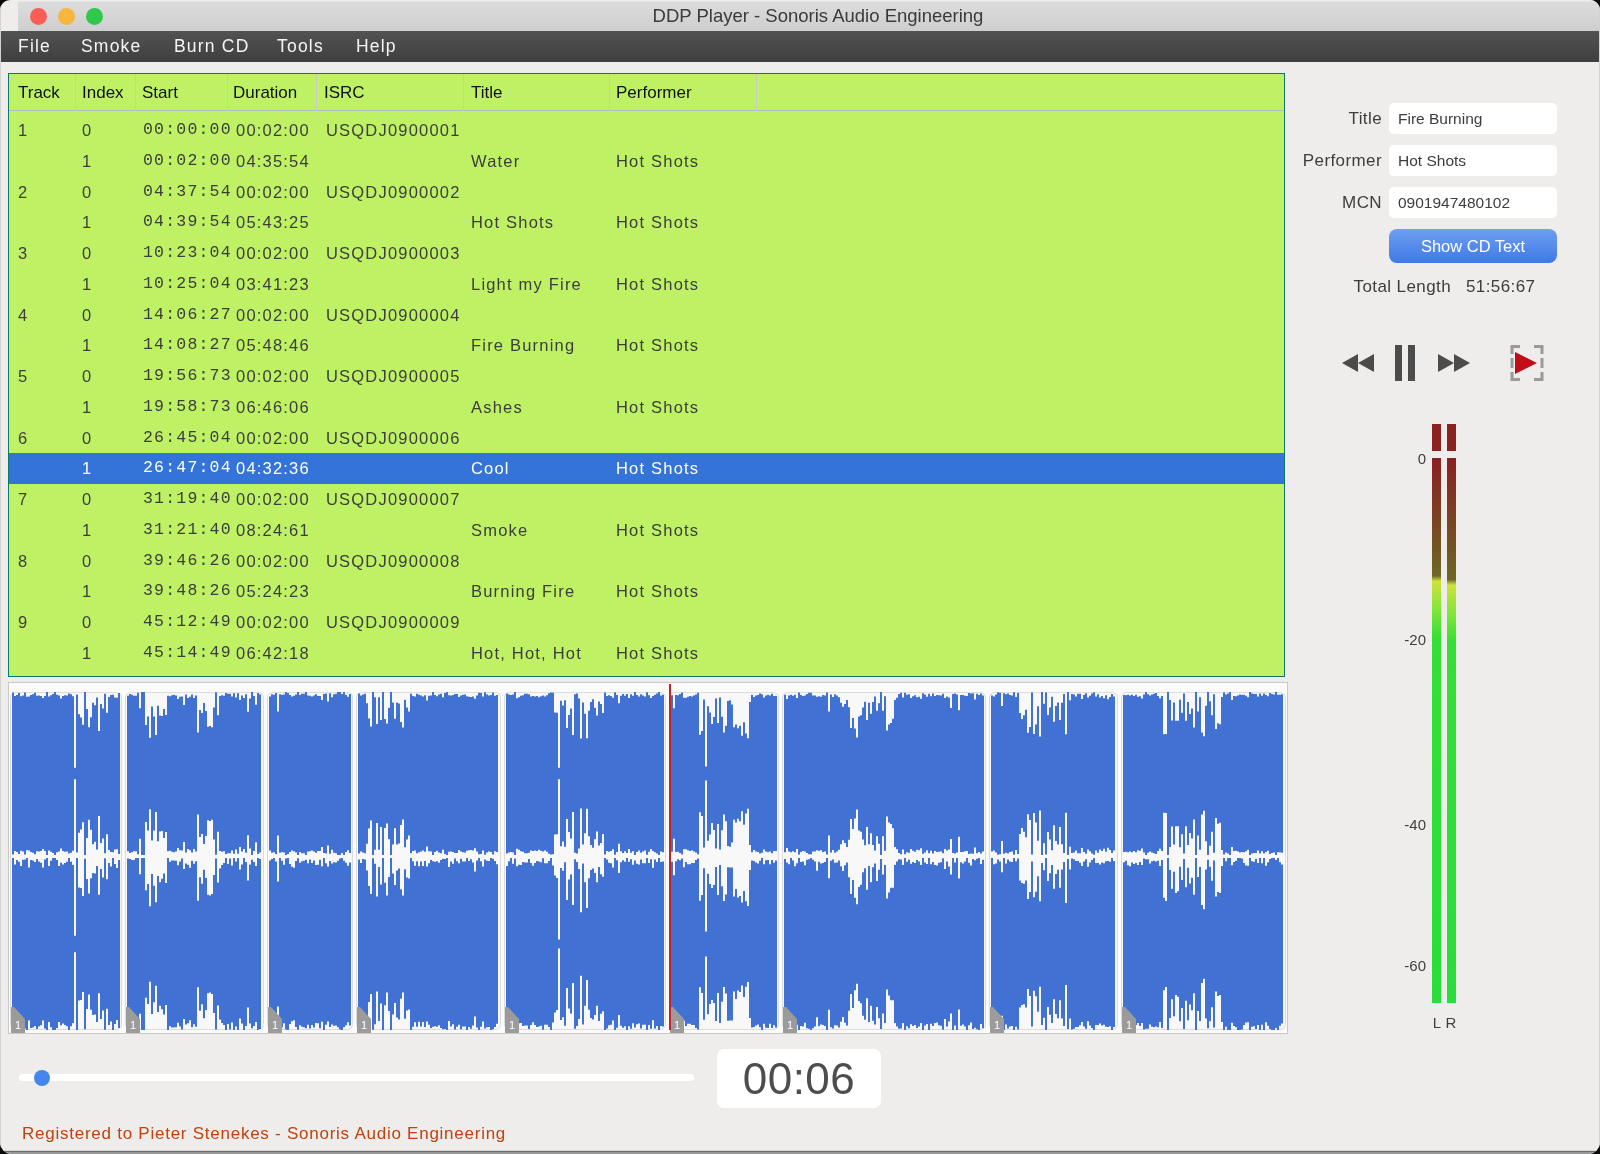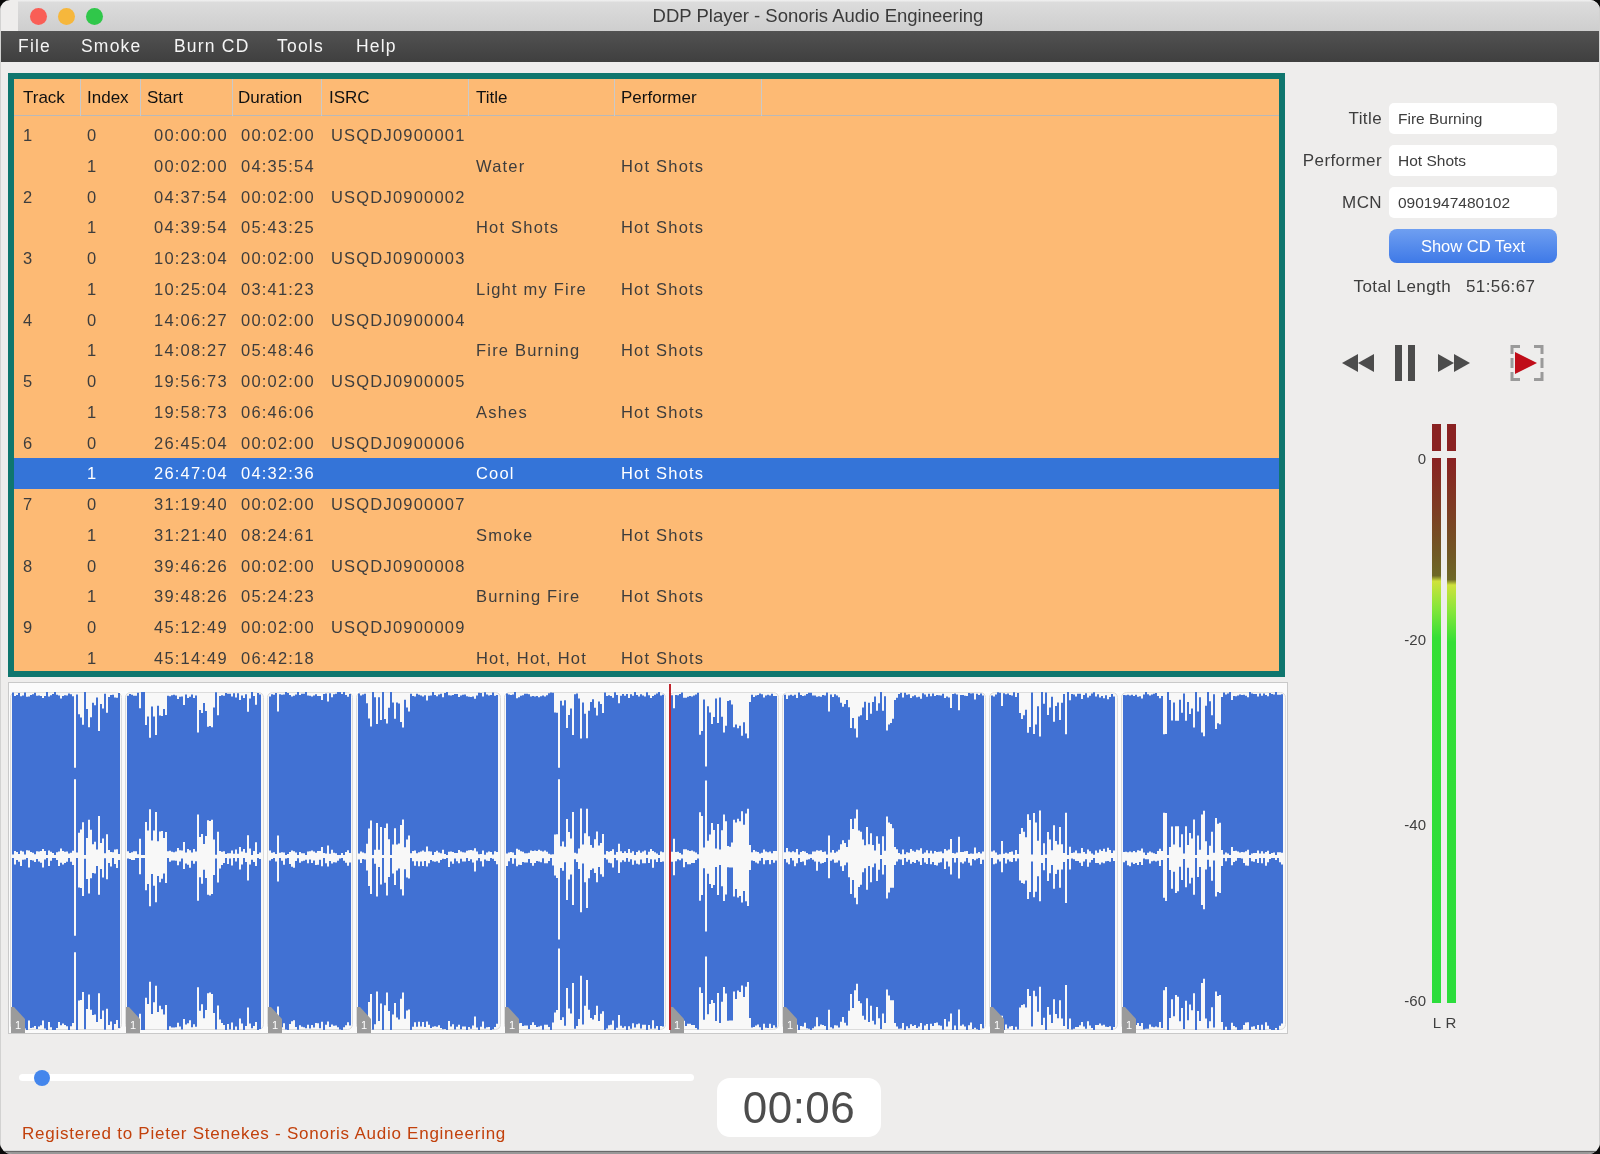--- a/index.html
+++ b/index.html
@@ -14,45 +14,45 @@
 .tl.r { left:12px;  background:#f95e56; }
 .tl.y { left:40px;  background:#f6b73c; }
 .tl.g { left:68px;  background:#30c74a; }
 .wtitle { position:absolute; top:0; left:0; width:100%; height:31px; line-height:31px; text-align:center; font-size:18.5px; color:#3a3a3a; }
 
 
 .menubar { left:0; top:31px; width:1600px; height:31px; background:linear-gradient(#525252,#3f3f3f); }
 .menubar span { position:absolute; top:0; height:15px; line-height:31px; color:#f5f5f5; font-size:17.5px; letter-spacing:1.2px; }
 
 
-.table { left:8px; top:73px; width:1277px; height:604px; background:#fdba74; border:6px solid #0f766e;text-align:center; }
+.table { left:8px; top:73px; width:1277px; height:604px; background:#bef264; border:1px solid #0f766e;text-align:center; }
 .thead { position:absolute; left:0; top:0; width:100%; height:37px; border-bottom:1px solid #b9b9b9; }
 .thead span { position:absolute; top:0; height:37px; line-height:37px; font-size:17px; color:#111; }
 .vsep { position:absolute; top:0; width:1px; height:37px; background:#c9c9c9; }
 .rows { position:absolute; left:0; top:41px; width:100%; }
 .row { position:relative; height:30.76px; font-size:16.5px; color:#3d3d3d; }
 .row span { position:absolute; top:0; height:30.76px; line-height:30.76px; white-space:nowrap; letter-spacing:1.2px; }
 .row.sel { background:#3474d8; color:#fff; }
-.c0 { left:9px; } .c1 { left:73px; } .c2 { left:140px; } .c3 { left:227px; }
+.c0 { left:9px; } .c1 { left:73px; } .c2 { left:134px;font-family:Liberation Mono, monospace; } .c3 { left:227px; }
 .c4 { left:317px; } .c5 { left:462px; } .c6 { left:607px; }
 
 
 .rp-label { position:absolute; font-size:17px; letter-spacing:0.4px; color:#3d3d3d; text-align:right; }
 .rp-input { position:absolute; left:1389px; width:168px; height:31px; background:#fff; border-radius:5px; font-size:15.5px; color:#3d3d3d; line-height:31px; padding-left:9px; }
 .btn { position:absolute; left:1389px; top:229px; width:168px; height:34px; border-radius:8px;
   background:linear-gradient(#6f9ff1,#3e79e7); color:#fff; font-size:16.5px; text-align:center; line-height:34px; }
 
 
 .mlabel { position:absolute; font-size:15px; color:#3f3f3f; text-align:right; width:30px; }
 .mbar { position:absolute; width:9px; }
 
 
 .slidertrack { left:19px; top:1074px; width:675px; height:7px; background:#fff; border-radius:4px; }
 .knob { left:34px; top:1070px; width:16px; height:16px; border-radius:50%; background:#4486ec; }
-.timebox { left:717px; top:1049px; width:164px; height:59px; background:#fff; border-radius:13px; text-align:center;margin-top:29px; }
+.timebox { left:717px; top:1049px; width:164px; height:59px; background:#fff; border-radius:7px; text-align:center; }
 .timebox div { font-size:44px; letter-spacing:0.5px; color:#4d4d4d; line-height:59px; }
 .status { left:22px; top:1124px; font-size:17px; letter-spacing:0.75px; color:#c2410c; }
 .botline { left:0; top:1150px; width:1600px; height:4px; background:linear-gradient(#dadada 0 25%, #6a6a6a 25% 50%, #989898 50%); }
 .sideline { top:0; width:1px; height:1154px; background:#d2d2d1; }
 </style></head>
 <body>
 <div class="abs titlebar">
   <div class="tl r"></div>
     <div class="tl y"></div>
     <div class="tl g"></div>
@@ -279,21 +279,21 @@
   <path d="M185 12 L207 23 L185 34 Z" fill="#c00d19"></path>
 </svg>
 
 <div class="abs mbar" style="left:1432px; top:424px; height:27px; background:#8a2222;"></div>
 <div class="abs mbar" style="left:1447px; top:424px; height:27px; background:#8a2222;"></div>
 <div class="abs mbar" style="left:1432px; top:458px; height:545px; background:linear-gradient(#8a2122 0%, #7e3b23 9%, #715724 17%, #6d6826 21.6%, #cfe23c 22.6%, #86e63a 27.5%, #35df35 33%, #2bdd3b 100%);"></div>
 <div class="abs mbar" style="left:1447px; top:458px; height:545px; background:linear-gradient(#8a2122 0%, #7e3b23 9%, #715724 17.6%, #6d6826 22.3%, #cfe23c 23.3%, #86e63a 28.2%, #35df35 33.8%, #2bdd3b 100%);"></div>
 <div class="mlabel" style="left:1396px; top:450px;">0</div>
 <div class="mlabel" style="left:1396px; top:631px;">-20</div>
 <div class="mlabel" style="left:1396px; top:816px;">-40</div>
-<div class="mlabel" style="left:1396px; top:992px;">-60</div>
+<div class="mlabel" style="left:1396px; top:957px;">-60</div>
 <div class="mlabel" style="left:1429px; top:1014px; width:16px; text-align:center;">L</div>
 <div class="mlabel" style="left:1443px; top:1014px; width:16px; text-align:center;">R</div>
 
 <div class="abs" style="left:8px; top:682px; width:1280px; height:352px;">
 <svg width="1280" height="352" viewBox="0 0 1280 352">
 <rect x="0.5" y="0.5" width="1279" height="351" fill="#fbfbfb" stroke="#c9c9c9"></rect>
 <rect x="2.5" y="10.5" width="111" height="337" rx="5" fill="#f8f8f8" stroke="#dcdcdc"></rect>
 <rect x="117.5" y="10.5" width="138" height="337" rx="5" fill="#f8f8f8" stroke="#dcdcdc"></rect>
 <rect x="259.5" y="10.5" width="85" height="337" rx="5" fill="#f8f8f8" stroke="#dcdcdc"></rect>
 <rect x="348.5" y="10.5" width="144" height="337" rx="5" fill="#f8f8f8" stroke="#dcdcdc"></rect>

